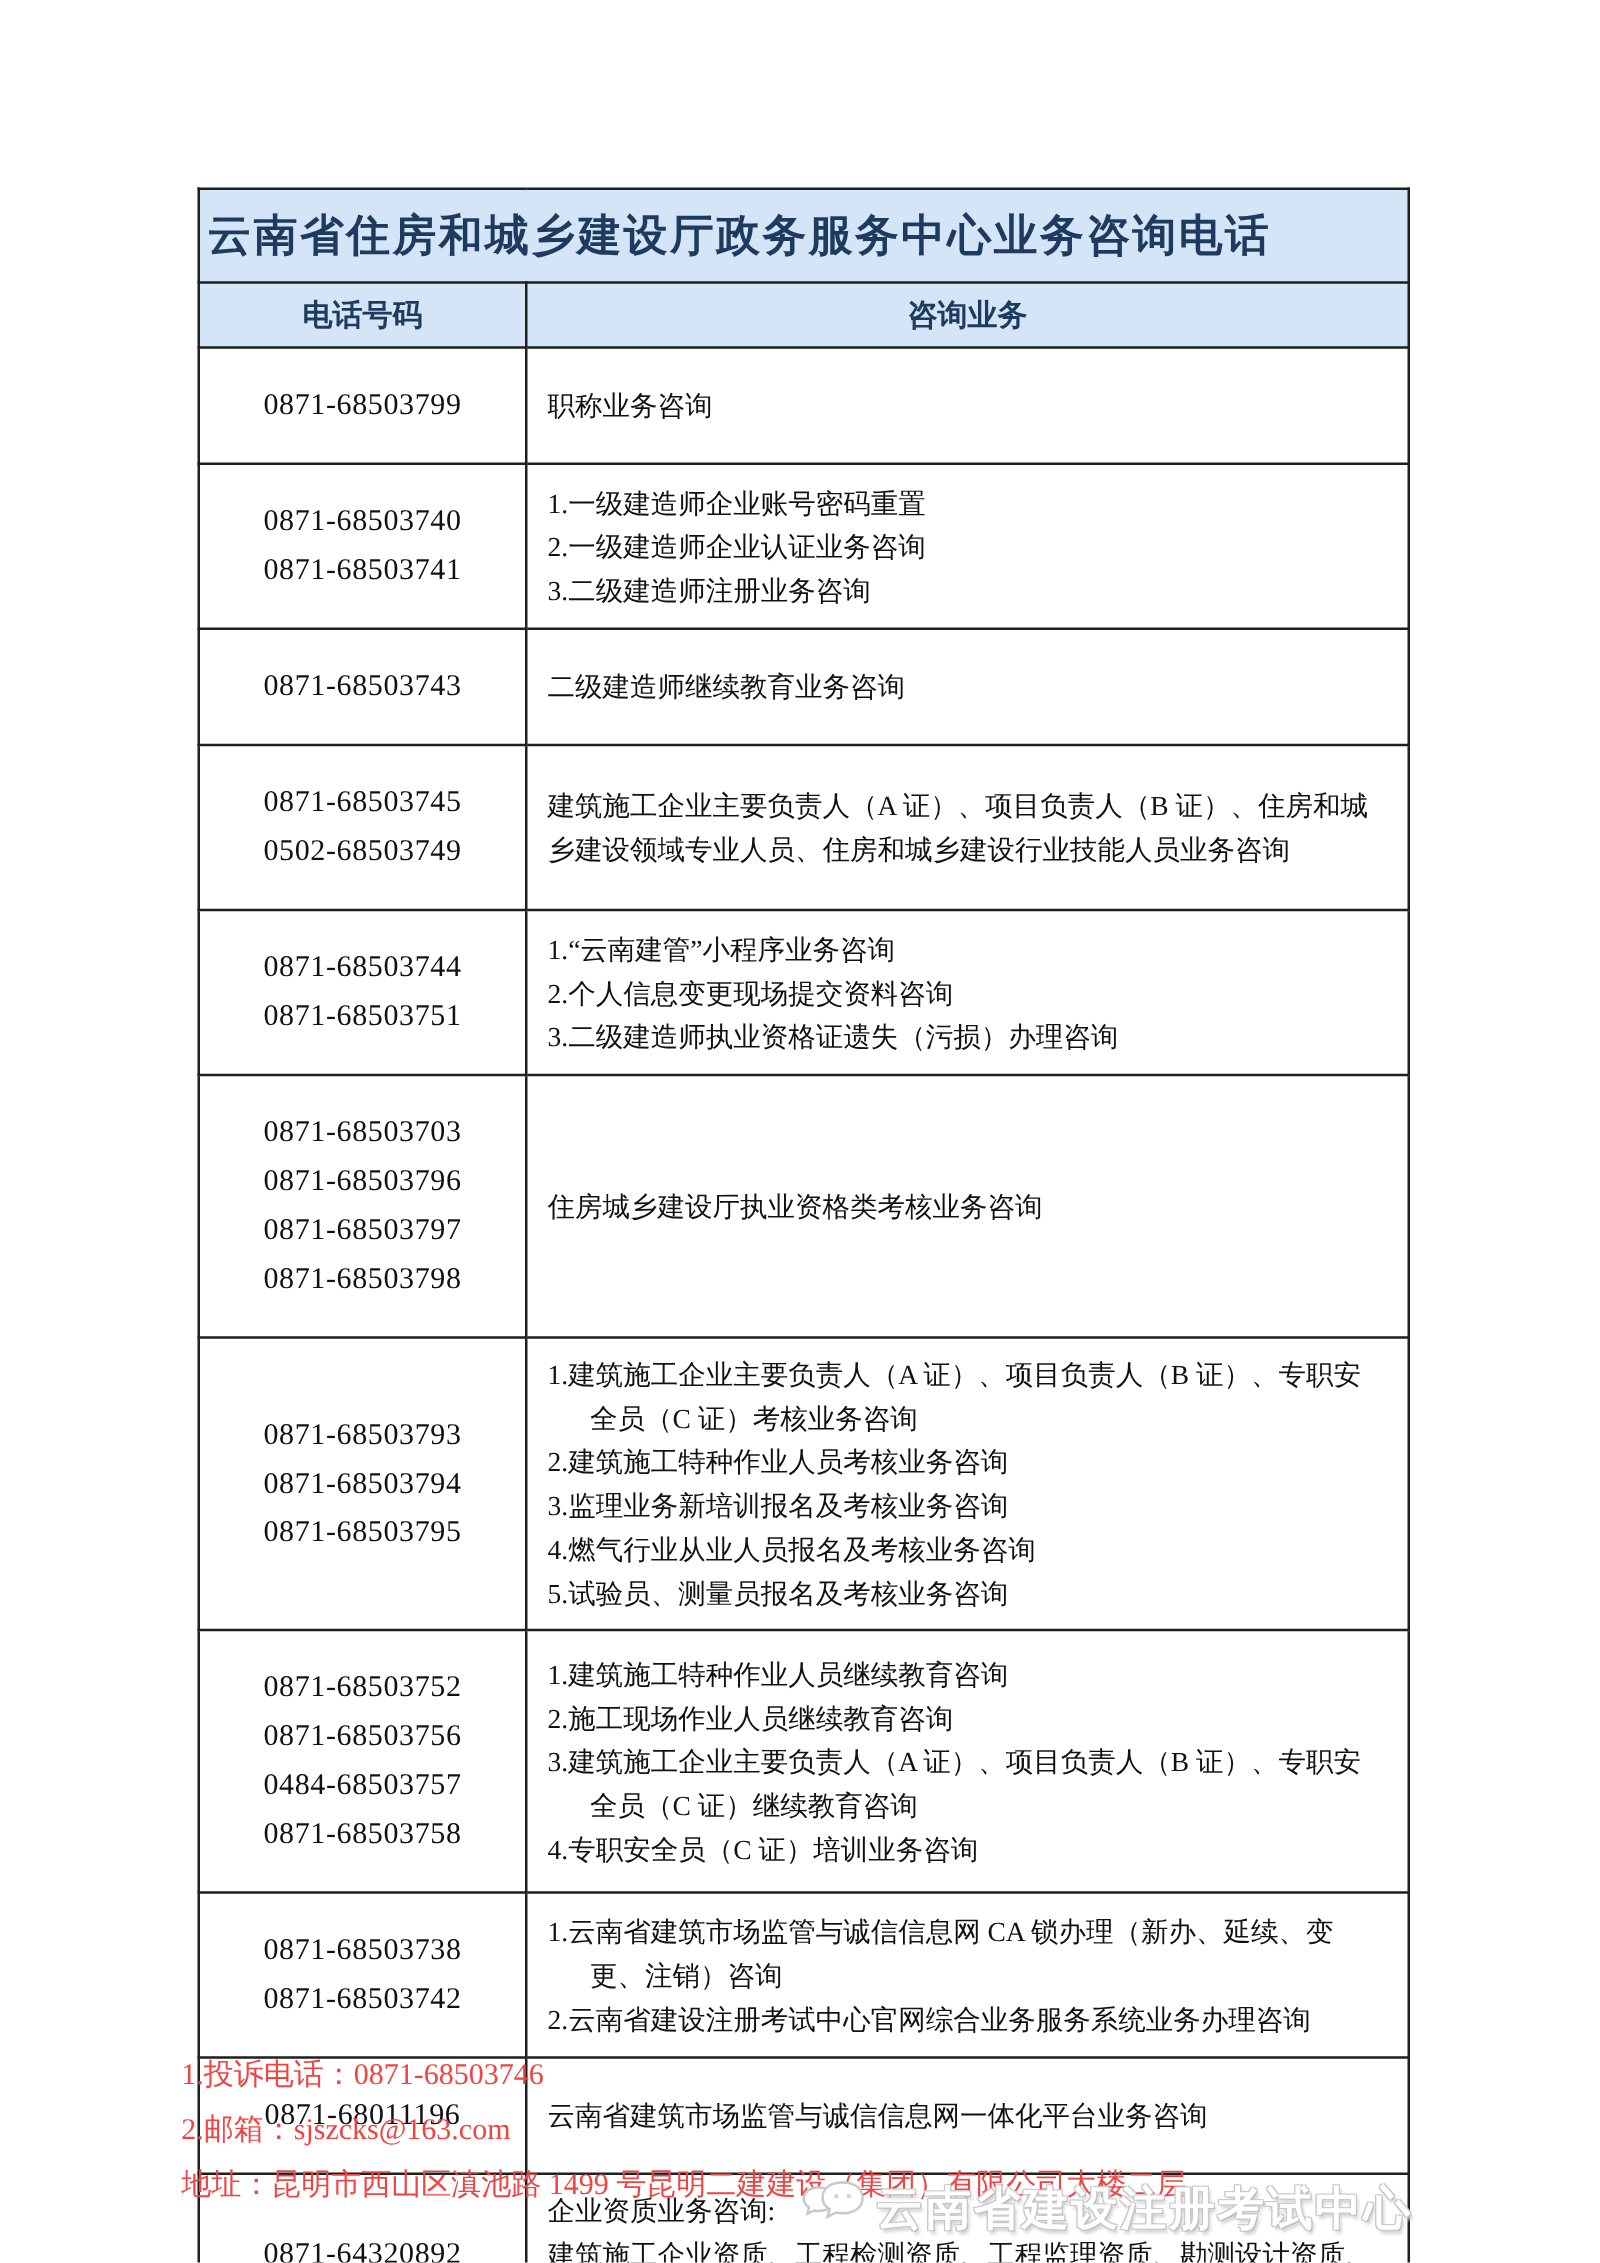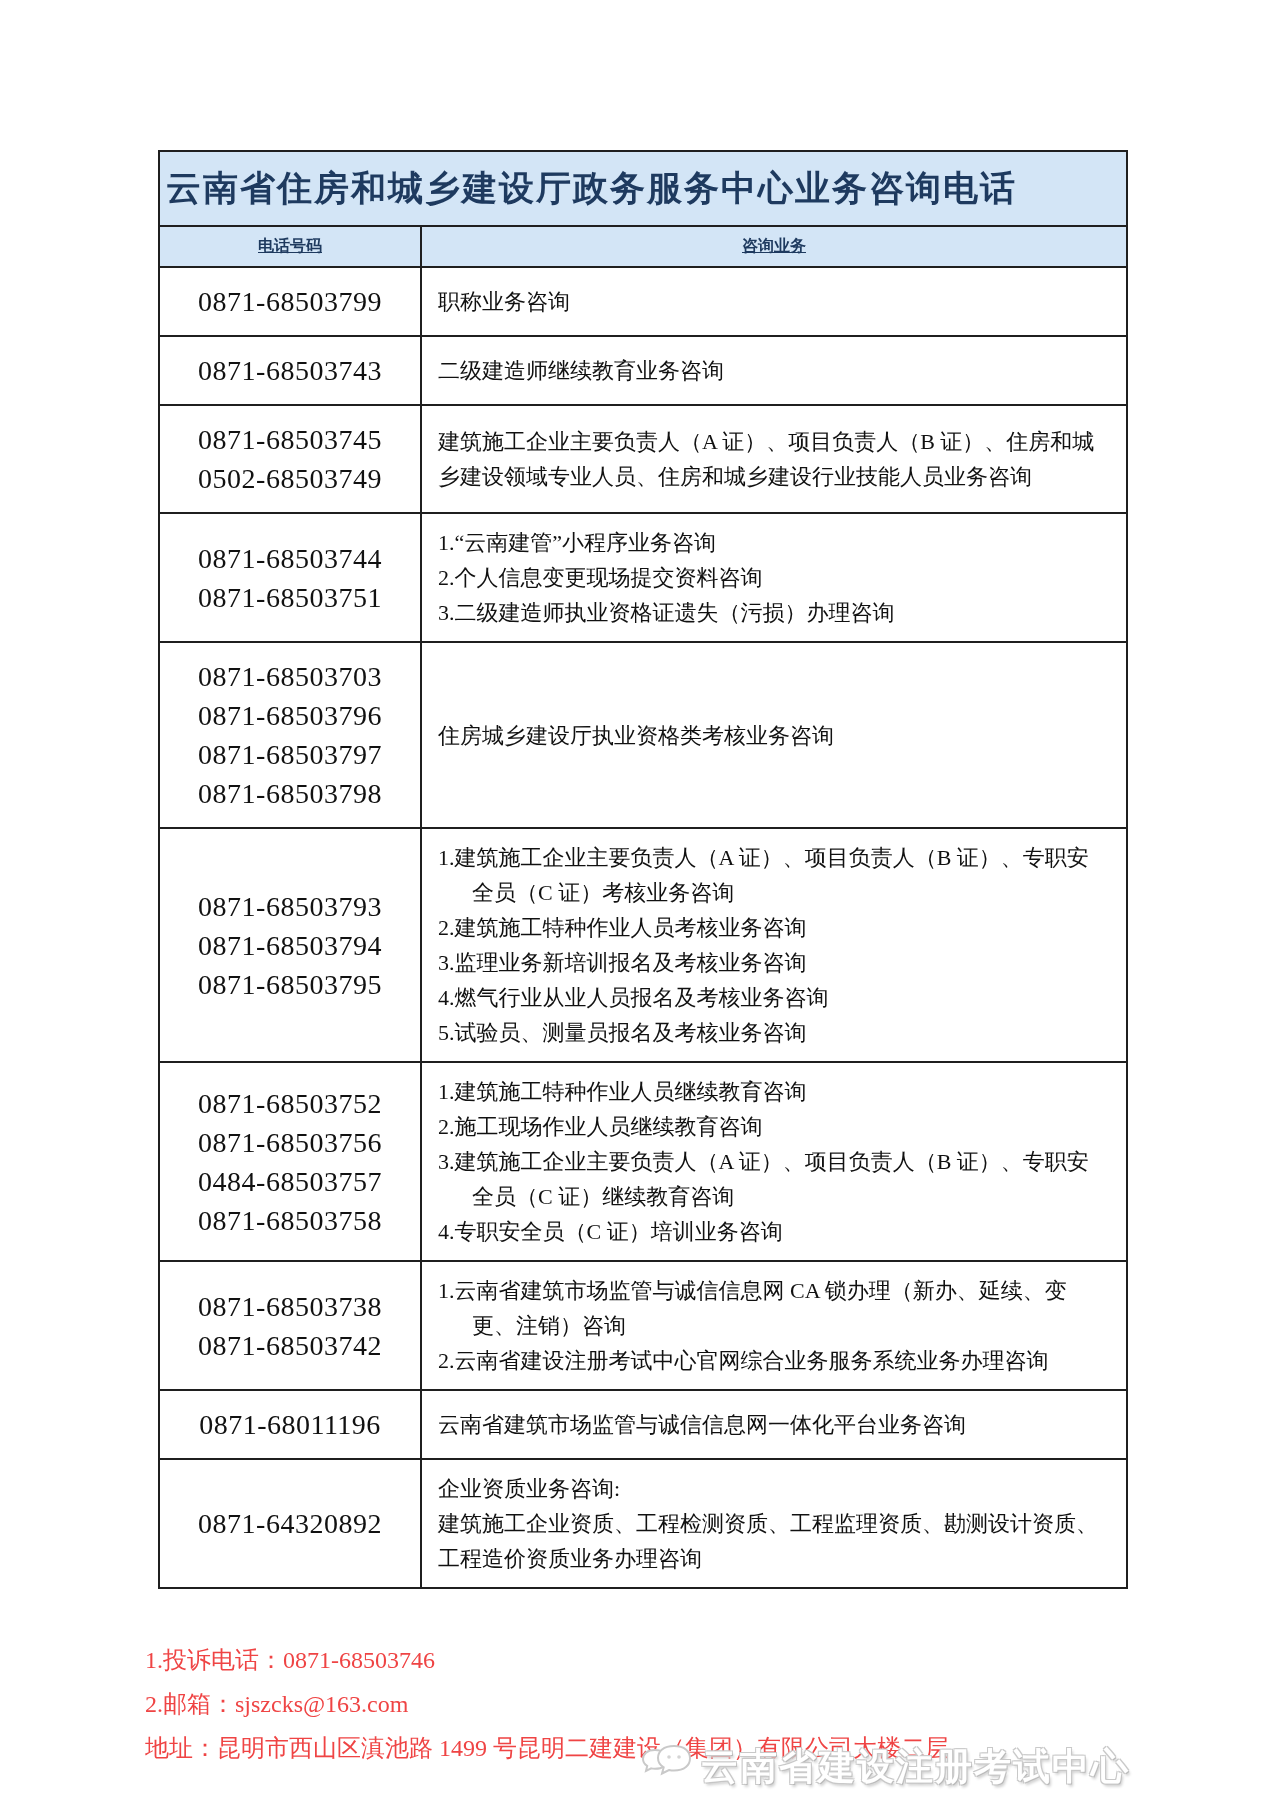--- a/index.html
+++ b/index.html
@@ -22,30 +22,30 @@
   .table-wrap{position:absolute;left:158px;top:150px;width:970px;}
   table.info-table{border-collapse:collapse;width:100%;}
   .title-cell{
     background:var(--header-bg);color:var(--title-text);
     font-size:35px;font-weight:bold;text-align:left;
     letter-spacing:2px;padding:13px 6px;
     border:2px solid var(--border);
   }
   tr.colheads th{
     background:var(--header-bg);color:var(--title-text);
-    font-size:16px;font-weight:bold;text-align:center;
-    padding:9px 6px;border:2px solid var(--border);text-decoration:underline;
+    font-size:24px;font-weight:bold;text-align:center;
+    padding:9px 6px;border:2px solid var(--border);
   }
   th.col-phone{width:262px;}
   tbody td{
     border:2px solid var(--border);
     vertical-align:middle;
   }
   td.phone-cell{
-    text-align:center;font-size:28px;padding:14px 4px;
+    text-align:center;font-size:24px;padding:26px 4px;
     letter-spacing:0.5px;white-space:nowrap;
   }
   .phone-line{line-height:39px;}
   td.service-cell{padding:11px 16px 11px 16px;font-size:22px;}
   .svc-line{line-height:35px;font-family:Liberation Serif, serif;}
   .svc-line.hang{padding-left:1.55em;text-indent:-1.55em;}
   .footer-notes{
     position:absolute;left:145px;top:1638px;width:1000px;
     font-size:24px;color:#ef4444;
   }
@@ -84,20 +84,31 @@
         <tr>
           <td class="phone-cell">
             <div class="phone-line">0871-68503799</div>
           </td>
           <td class="service-cell">
             <div class="svc-line">职称业务咨询</div>
           </td>
         </tr>
         <tr>
           <td class="phone-cell">
+            <div class="phone-line">0871-68503740</div>
+            <div class="phone-line">0871-68503741</div>
+          </td>
+          <td class="service-cell">
+            <div class="svc-line hang">1.一级建造师企业账号密码重置</div>
+            <div class="svc-line hang">2.一级建造师企业认证业务咨询</div>
+            <div class="svc-line hang">3.二级建造师注册业务咨询</div>
+          </td>
+        </tr>
+        <tr>
+          <td class="phone-cell">
             <div class="phone-line">0871-68503743</div>
           </td>
           <td class="service-cell">
             <div class="svc-line">二级建造师继续教育业务咨询</div>
           </td>
         </tr>
         <tr>
           <td class="phone-cell">
             <div class="phone-line">0871-68503745</div>
             <div class="phone-line">0502-68503749</div>

